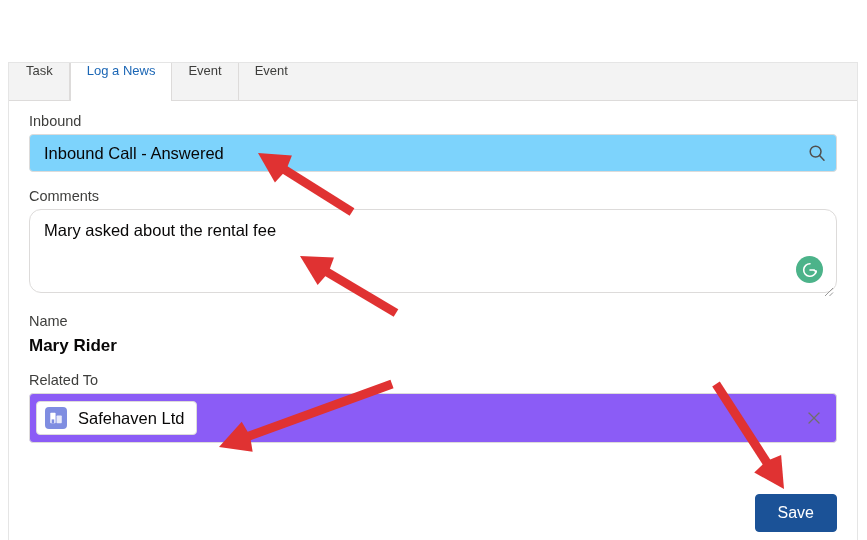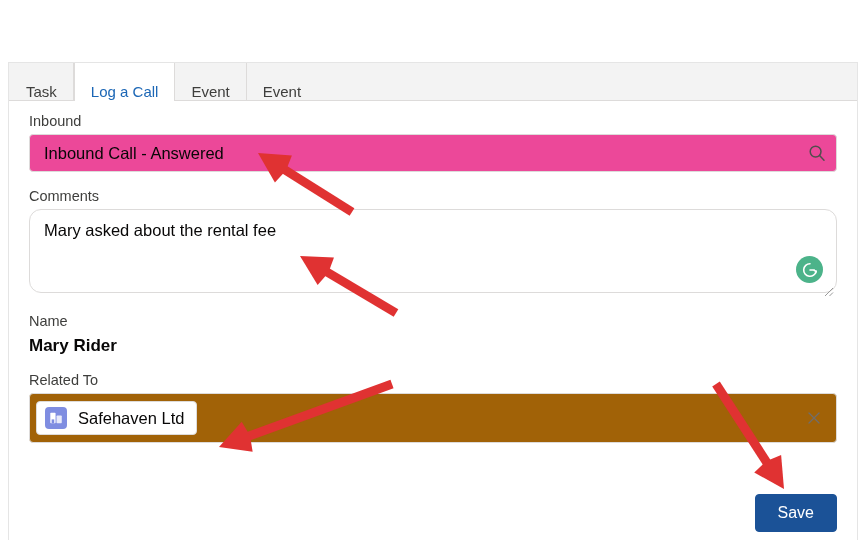--- a/index.html
+++ b/index.html
@@ -78,23 +78,23 @@
     position: relative;
     height: 37px;
     background: #f3f3f3;
     border-bottom: 1px solid #dddbda;
     display: flex;
     align-items: stretch;
   }
   .subtab {
     position: relative;
     display: flex;
-    align-items: flex-end;
+    align-items: flex-start;
     padding: 0 16px;
-    font-size: 15px;
+    font-size: 13px;
     color: #3e3e3c;
     cursor: pointer;
     border-right: 1px solid #dddbda;
     background: #f3f3f3;
     white-space: nowrap;
   }
   .subtab:first-child {
     border-left: 1px solid transparent;
   }
   .subtab.active {
@@ -132,21 +132,21 @@
   .textinput {
     box-sizing: border-box;
     width: 100%;
     height: 38px;
     border: 1px solid #dddbda;
     border-radius: 4px;
     font-size: 16.5px;
     color: #080707;
     font-family: "Liberation Sans", sans-serif;
     padding: 0 38px 0 14px;
-    background: #ec4899;
+    background: #7dd3fc;
     outline: none;
   }
   .searchicon {
     position: absolute;
     right: 11px;
     top: 10px;
     width: 18px;
     height: 18px;
     pointer-events: none;
   }
@@ -201,21 +201,21 @@
     color: #080707;
     line-height: 23px;
   }
 
   .pillbox {
     box-sizing: border-box;
     width: 100%;
     height: 50px;
     border: 1px solid #dddbda;
     border-radius: 4px;
-    background: #a16207;
+    background: #8b5cf6;
     position: relative;
     display: flex;
     align-items: center;
     padding: 0 6px;
   }
   .pill {
     display: flex;
     align-items: center;
     height: 34px;
     border: 1px solid #dddbda;
@@ -296,21 +296,21 @@
 <div class="screen">
 
 
   <div class="panel">
 
     <div class="subtabs">
       <div class="subtab">
         <span>Task</span>
       </div>
       <div class="subtab active">
-        <span>Log a Call</span>
+        <span>Log a News</span>
       </div>
       <div class="subtab">
         <span>Event</span>
       </div>
       <div class="subtab plain">
         <span>Event</span>
       </div>
     </div>
 
     <div class="form">

